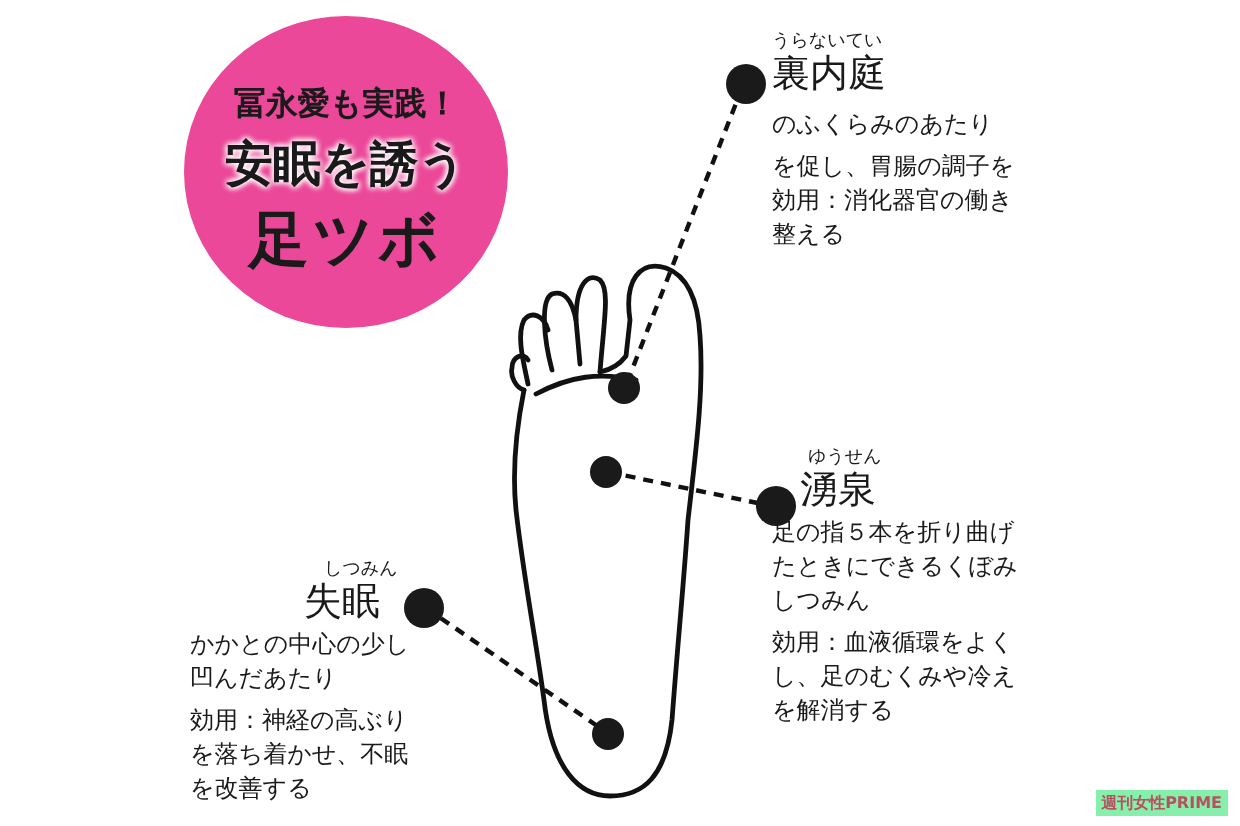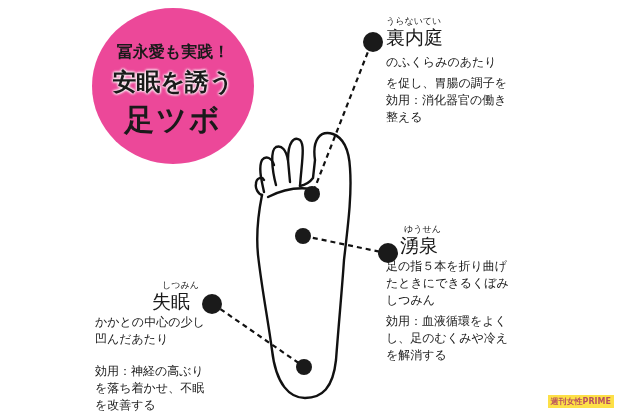--- a/index.html
+++ b/index.html
@@ -11,21 +11,21 @@
   .b1{top:34px;font-size:16px;}
   .b2{top:58px;font-size:24px;text-shadow:0 0 3px #fff,0 0 3px #fff,0 0 3px #fff;}
   .b3{top:92px;font-size:30px;letter-spacing:2px;}
   svg.foot{position:absolute;left:0;top:0;}
   .label{position:absolute;white-space:nowrap;}
   .ruby{font-size:9px;line-height:10px;}
   .name{font-weight:normal;font-size:19px;line-height:22px;}
   .desc{font-size:12px;line-height:17px;margin-top:2px;}
   .eff{font-size:12px;line-height:17px;margin-top:4px;}
   .logo{position:absolute;right:6px;bottom:5px;font-size:8px;padding:1px 3px;
-        background:#fde047;color:#b8505f;font-weight:bold;}
+        background:#86efac;color:#b8505f;font-weight:bold;}
 </style>
 </head>
 <body>
 
 <div class="badge">
   <div class="badge-line b1">冨永愛も実践！</div>
   <div class="badge-line b3">足ツボ</div>
   <div class="badge-line b2">安眠を誘う</div>
 </div>
 
@@ -85,20 +85,20 @@
   </div>
 </div>
 
 <div class="label" style="left:95px;top:280px;">
   <div class="ruby" style="margin-left:67px;">しつみん</div>
   <div class="name" style="margin-left:57px;">失眠</div>
   <div class="desc" style="margin-left:0px;font-family:Liberation Serif, serif;">
     <div>かかとの中心の少し</div>
     <div>凹んだあたり</div>
   </div>
-  <div class="eff" style="margin-top:15px;">
+  <div class="eff" style="margin-top:4px;">
     <div>効用：神経の高ぶり</div>
     <div>を落ち着かせ、不眠</div>
     <div>を改善する</div>
   </div>
 </div>
 
 <div class="logo">週刊女性PRIME</div>
 
 </body></html>

